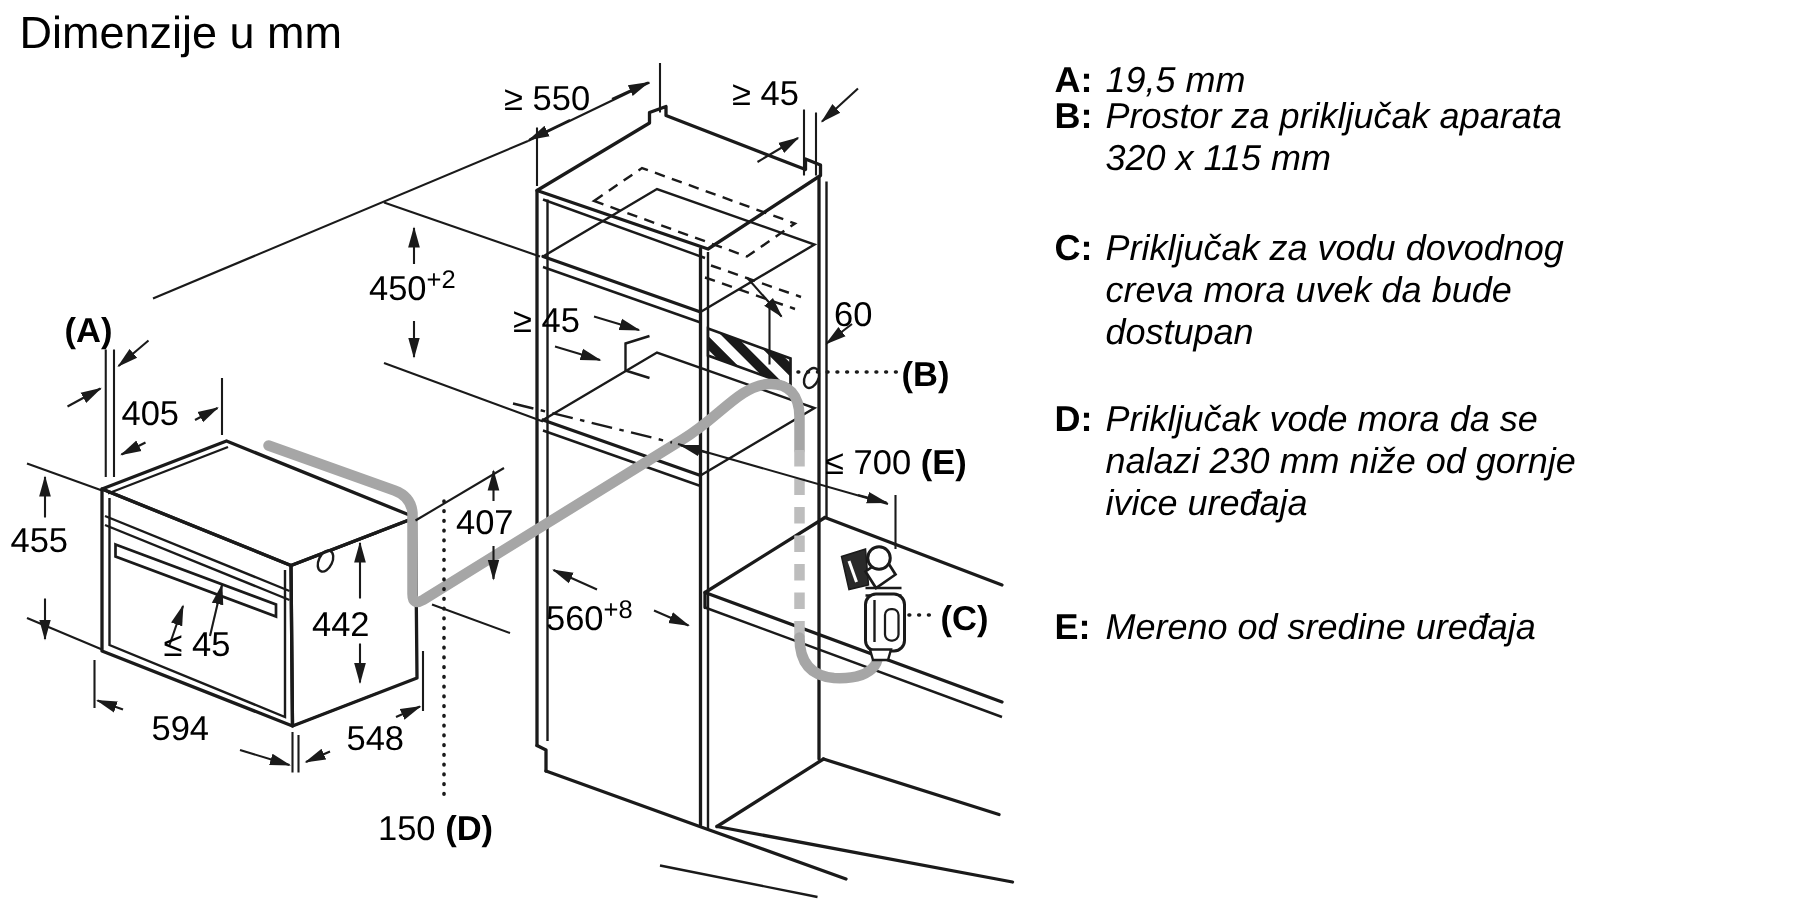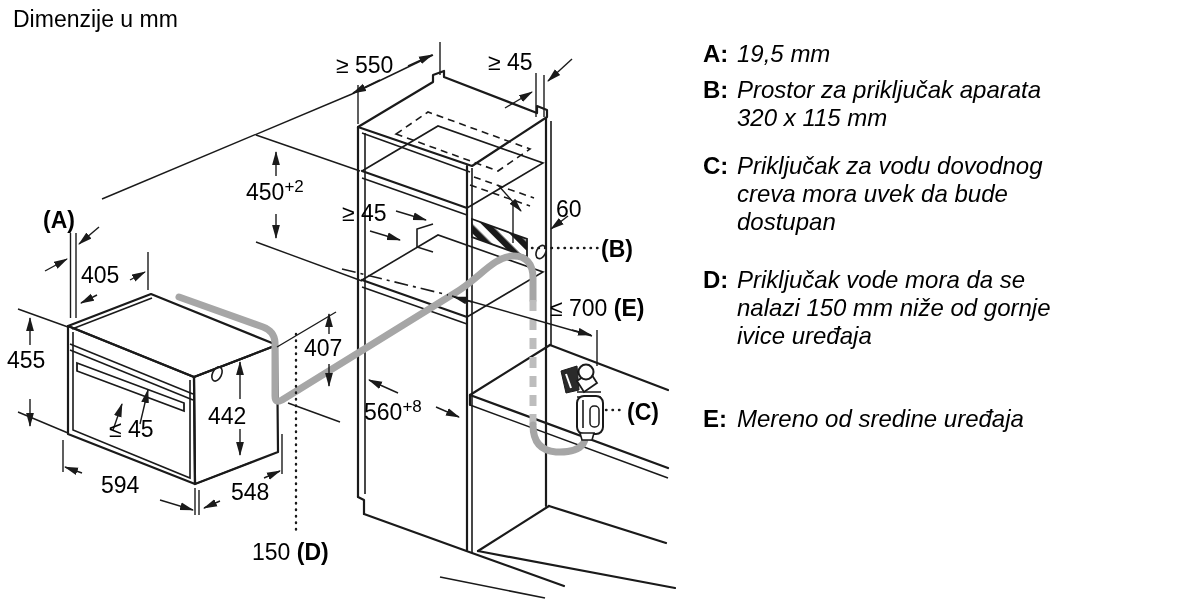--- a/index.html
+++ b/index.html
@@ -1,18 +1,18 @@
 <!DOCTYPE html>
 <html><head>
 <meta charset="utf-8">
 <style>
   html,body{margin:0;padding:0;background:#fff;}
   #stage{position:relative;width:1200px;height:600px;background:#ffffff;overflow:hidden;
          font-family:"Liberation Sans",sans-serif;}
-  #page-title{position:absolute;left:13px;top:6px;font-size:23px;color:#000;}
+  #page-title{position:absolute;left:13px;top:6px;font-size:30px;color:#000;}
   #legend{position:absolute;left:703px;top:0;width:492px;color:#000;}
   .leg-item{position:absolute;left:0;font-size:24px;line-height:28px;white-space:pre-line;}
   .leg-key{display:inline-block;font-weight:bold;width:34px;vertical-align:top;}
   .leg-text{display:inline-block;vertical-align:top;max-width:450px;font-style:italic;}
   svg text{font-family:"Liberation Sans",sans-serif;fill:#000;}
   .dimtxt{font-size:23px;}
   .keytxt{font-size:23px;font-weight:bold;}
   .obj{stroke:#1a1a1a;stroke-width:2.2;fill:none;stroke-linejoin:round;stroke-linecap:round;}
   .obj-thin{stroke:#1a1a1a;stroke-width:1.6;fill:none;}
   .dim{stroke:#1a1a1a;stroke-width:1.4;fill:none;}
@@ -213,23 +213,23 @@
       <text class="dimtxt" x="252" y="560"><tspan>150</tspan><tspan> </tspan><tspan font-weight="bold">(D)</tspan></text>
     </g>
   </svg>
 
   
   <div id="page-title">Dimenzije u mm</div>
 
   
   <div id="legend">
     <div class="leg-item" style="top:40px"><span class="leg-key">A:</span><span class="leg-text">19,5 mm</span></div>
-    <div class="leg-item" style="top:76px"><span class="leg-key">B:</span><span class="leg-text">Prostor za priključak aparata
+    <div class="leg-item" style="top:64px"><span class="leg-key">B:</span><span class="leg-text">Prostor za priključak aparata
 320 x 115 mm</span></div>
     <div class="leg-item" style="top:152px"><span class="leg-key">C:</span><span class="leg-text">Priključak za vodu dovodnog
 creva mora uvek da bude
 dostupan</span></div>
     <div class="leg-item" style="top:266px"><span class="leg-key">D:</span><span class="leg-text">Priključak vode mora da se
-nalazi 150 mm niže od gornje
+nalazi 230 mm niže od gornje
 ivice uređaja</span></div>
     <div class="leg-item" style="top:405px"><span class="leg-key">E:</span><span class="leg-text">Mereno od sredine uređaja</span></div>
   </div>
 </div>
 
 </body></html>

